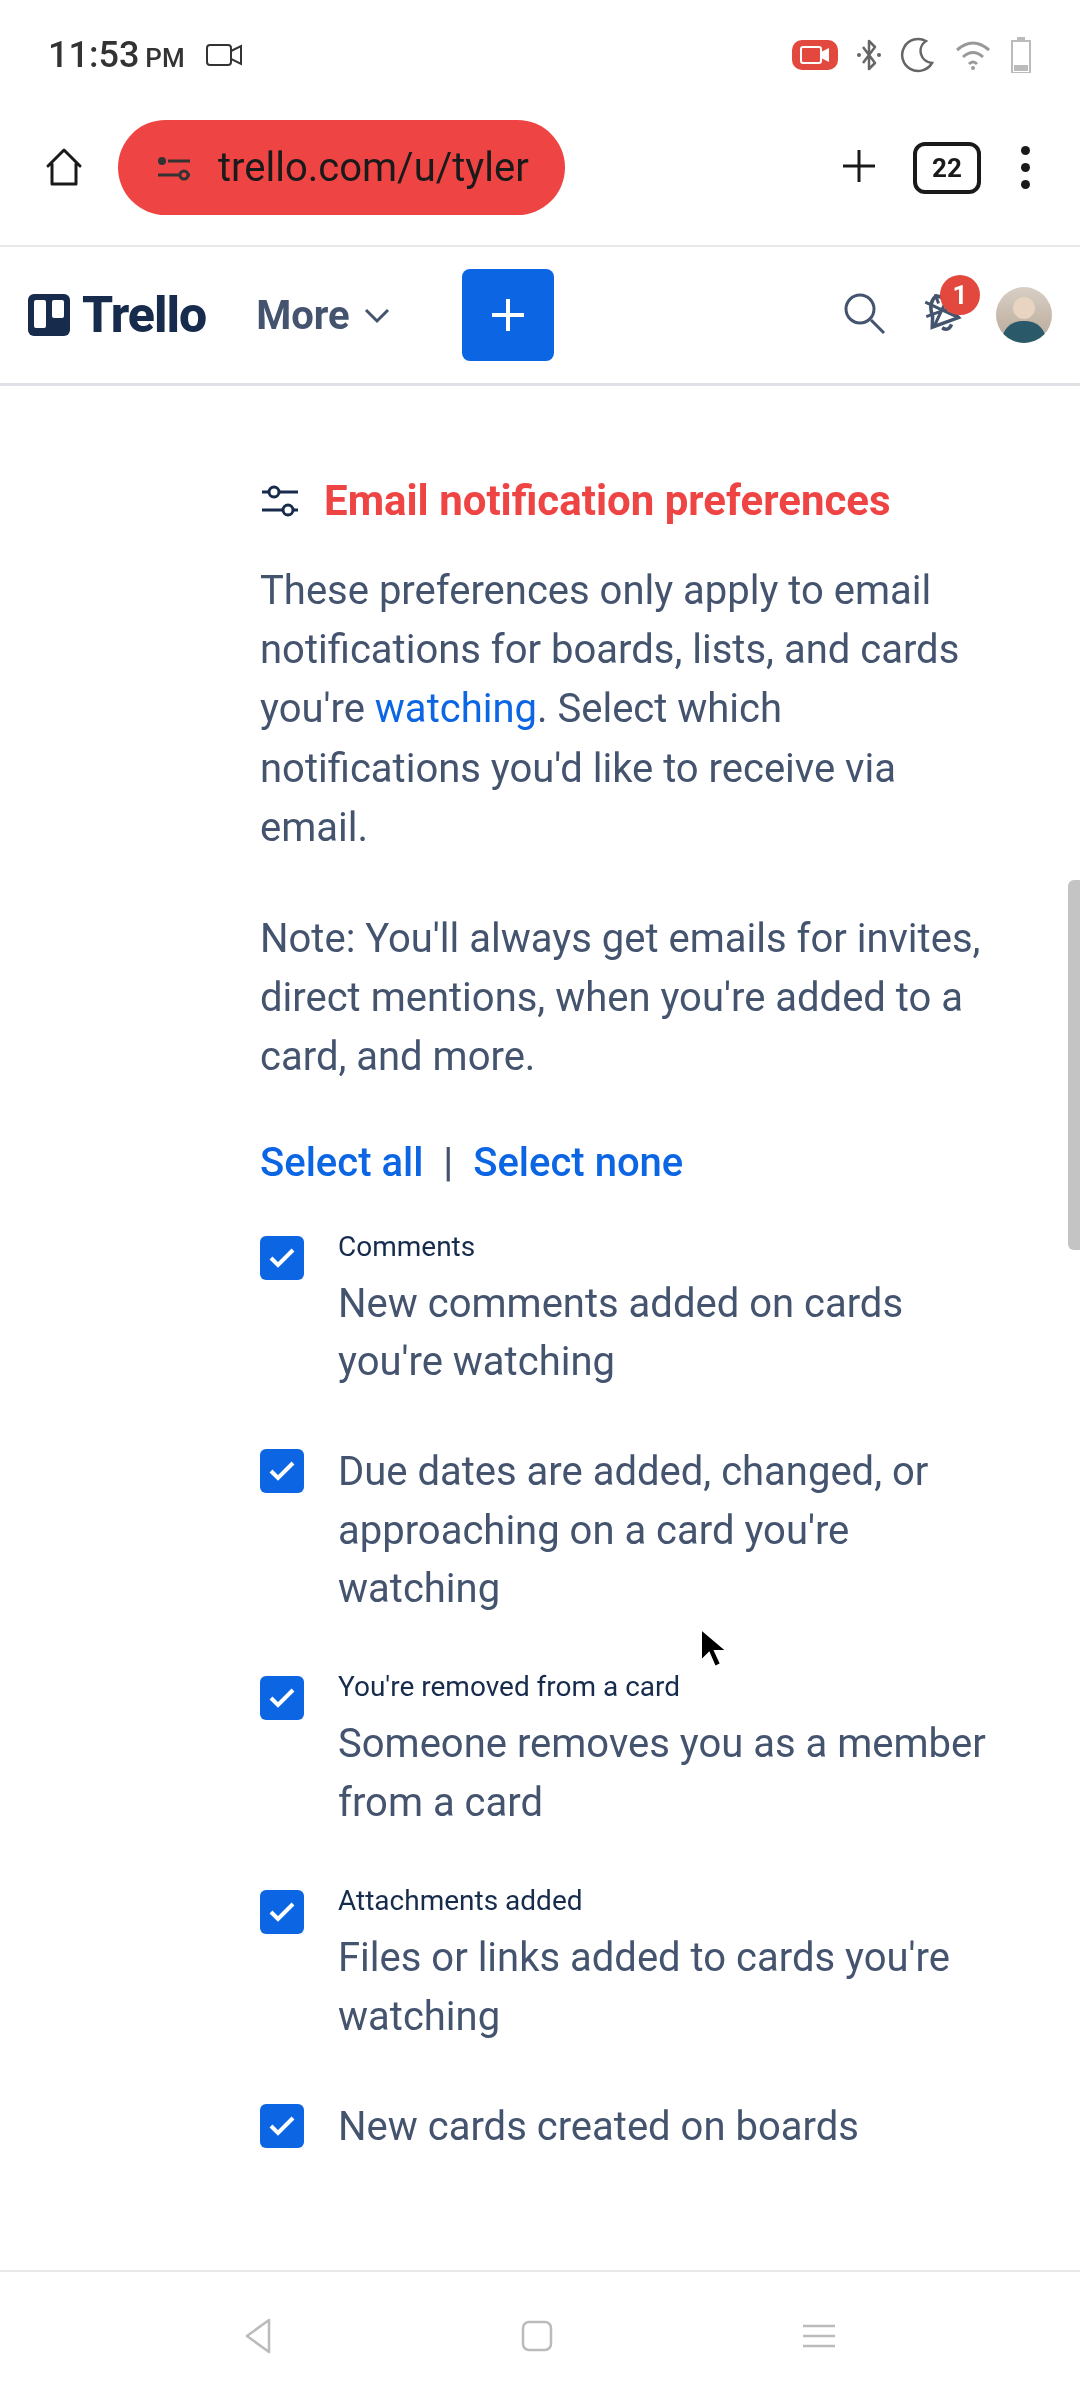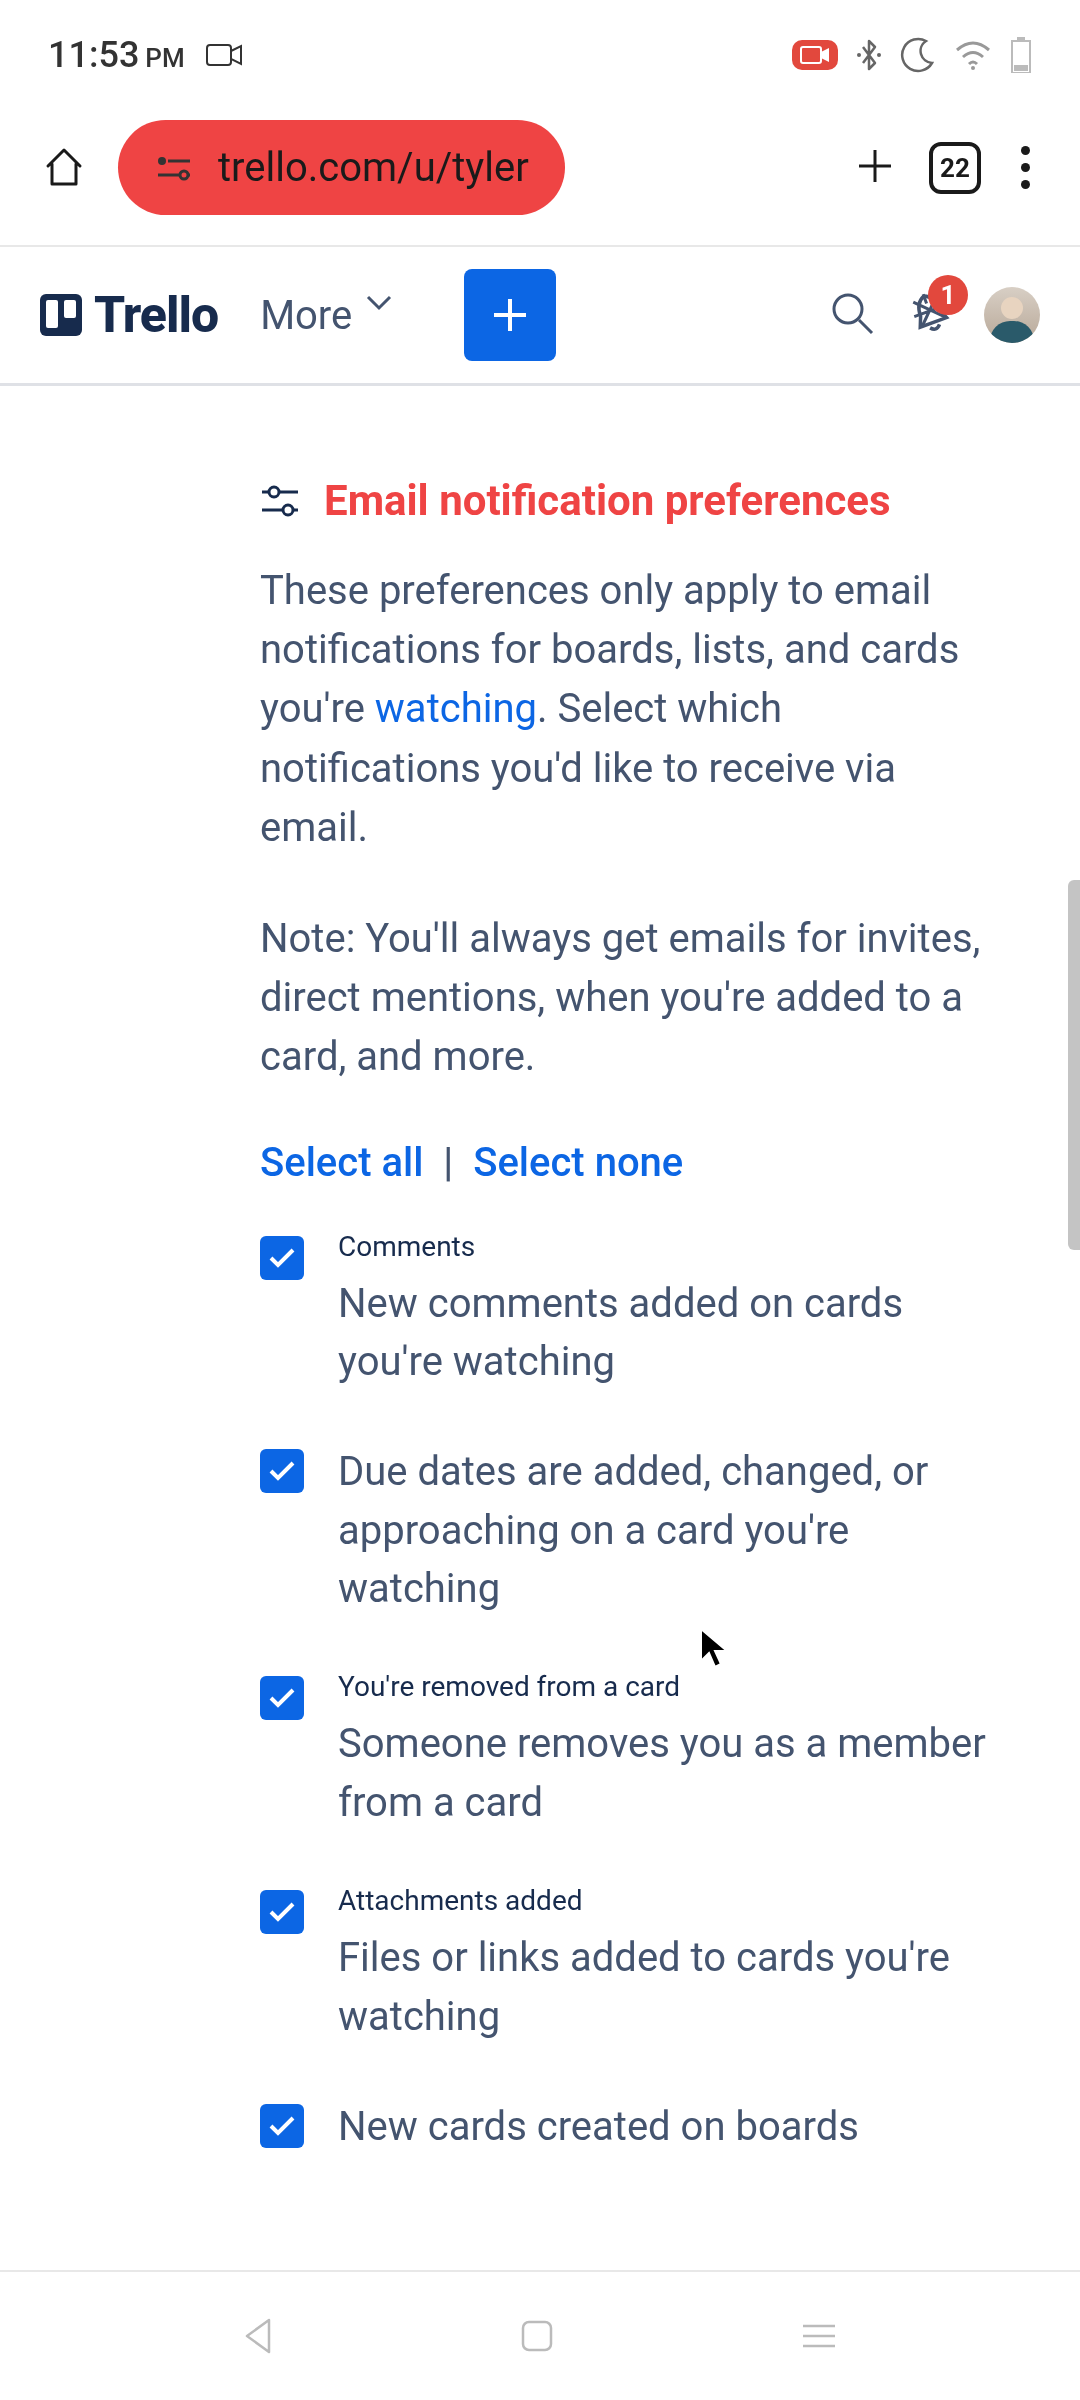--- a/index.html
+++ b/index.html
@@ -20,33 +20,33 @@
   .wifi-icon svg { width: 38px; height: 30px; }
   .battery-icon svg { width: 22px; height: 36px; }
 
   
   .browser-bar { display: flex; align-items: center; padding: 20px 40px 30px 40px; gap: 30px; }
   .home-btn svg { width: 48px; height: 48px; stroke: #1a1a1a; stroke-width: 3; fill: none; }
   .url-pill { flex: 1; background: #ef4444; border-radius: 50px; padding: 24px 36px; display: flex; align-items: center; gap: 24px; max-width: 490px; }
   .url-pill svg { width: 40px; height: 30px; flex-shrink: 0; }
   .url-text { font-size: 40px; color: #1a1a1a; white-space: nowrap; overflow: hidden; }
   .add-tab svg { width: 48px; height: 48px; stroke: #1a1a1a; stroke-width: 3; }
-  .tab-count { width: 52px; height: 52px; border: 4px solid #1a1a1a; border-radius: 12px; display: flex; align-items: center; justify-content: center; font-size: 26px; font-weight: 700; color: #1a1a1a; }
+  .tab-count { width: 68px; height: 52px; border: 4px solid #1a1a1a; border-radius: 12px; display: flex; align-items: center; justify-content: center; font-size: 26px; font-weight: 700; color: #1a1a1a; }
   .kebab { display: flex; flex-direction: column; gap: 8px; padding: 0 10px; }
   .kebab span { width: 9px; height: 9px; background: #1a1a1a; border-radius: 50%; }
   .spacer { flex: 1; }
 
   .divider-thin { height: 2px; background: #e8e8e8; }
 
   
-  .trello-header { display: flex; align-items: center; padding: 22px 40px; gap: 30px; }
+  .trello-header { display: flex; align-items: center; padding: 22px 28px; gap: 30px; }
   .trello-logo { display: flex; align-items: center; gap: 12px; }
   .trello-logo-svg { width: 42px; height: 42px; }
   .trello-wordmark { font-size: 50px; font-weight: 800; color: #172b4d; letter-spacing: -1px; }
-  .more-btn { display: flex; align-items: flex-start; gap: 12px; font-size: 40px; font-weight: 400; color: #44546f; margin-left: 12px; }
+  .more-btn { display: flex; align-items: center; gap: 12px; font-size: 40px; font-weight: 700; color: #44546f; margin-left: 20px; }
   .more-btn svg { width: 30px; height: 20px; stroke: #44546f; stroke-width: 3; fill: none; }
   .create-btn { background: #0c66e4; width: 92px; height: 92px; border-radius: 8px; display: flex; align-items: center; justify-content: center; margin-left: 40px; }
   .create-btn svg { width: 44px; height: 44px; stroke: #fff; stroke-width: 4; }
   .search-btn svg { width: 48px; height: 48px; stroke: #44546f; stroke-width: 3; fill: none; }
   .notif-btn { position: relative; }
   .notif-btn svg { width: 48px; height: 48px; }
   .notif-badge { position: absolute; top: -14px; right: -14px; background: #e2483d; color: #fff; width: 40px; height: 40px; border-radius: 50%; display: flex; align-items: center; justify-content: center; font-size: 26px; font-weight: 700; }
   .avatar { width: 56px; height: 56px; border-radius: 50%; background: linear-gradient(180deg, #d8cfc5 0%, #b8a898 100%); position: relative; overflow: hidden; }
   .avatar::before { content: ''; position: absolute; top: 10px; left: 50%; transform: translateX(-50%); width: 22px; height: 22px; background: #e8d4c0; border-radius: 50%; }
   .avatar::after { content: ''; position: absolute; bottom: -8px; left: 50%; transform: translateX(-50%); width: 44px; height: 30px; background: #2a5a6a; border-radius: 20px 20px 0 0; }

